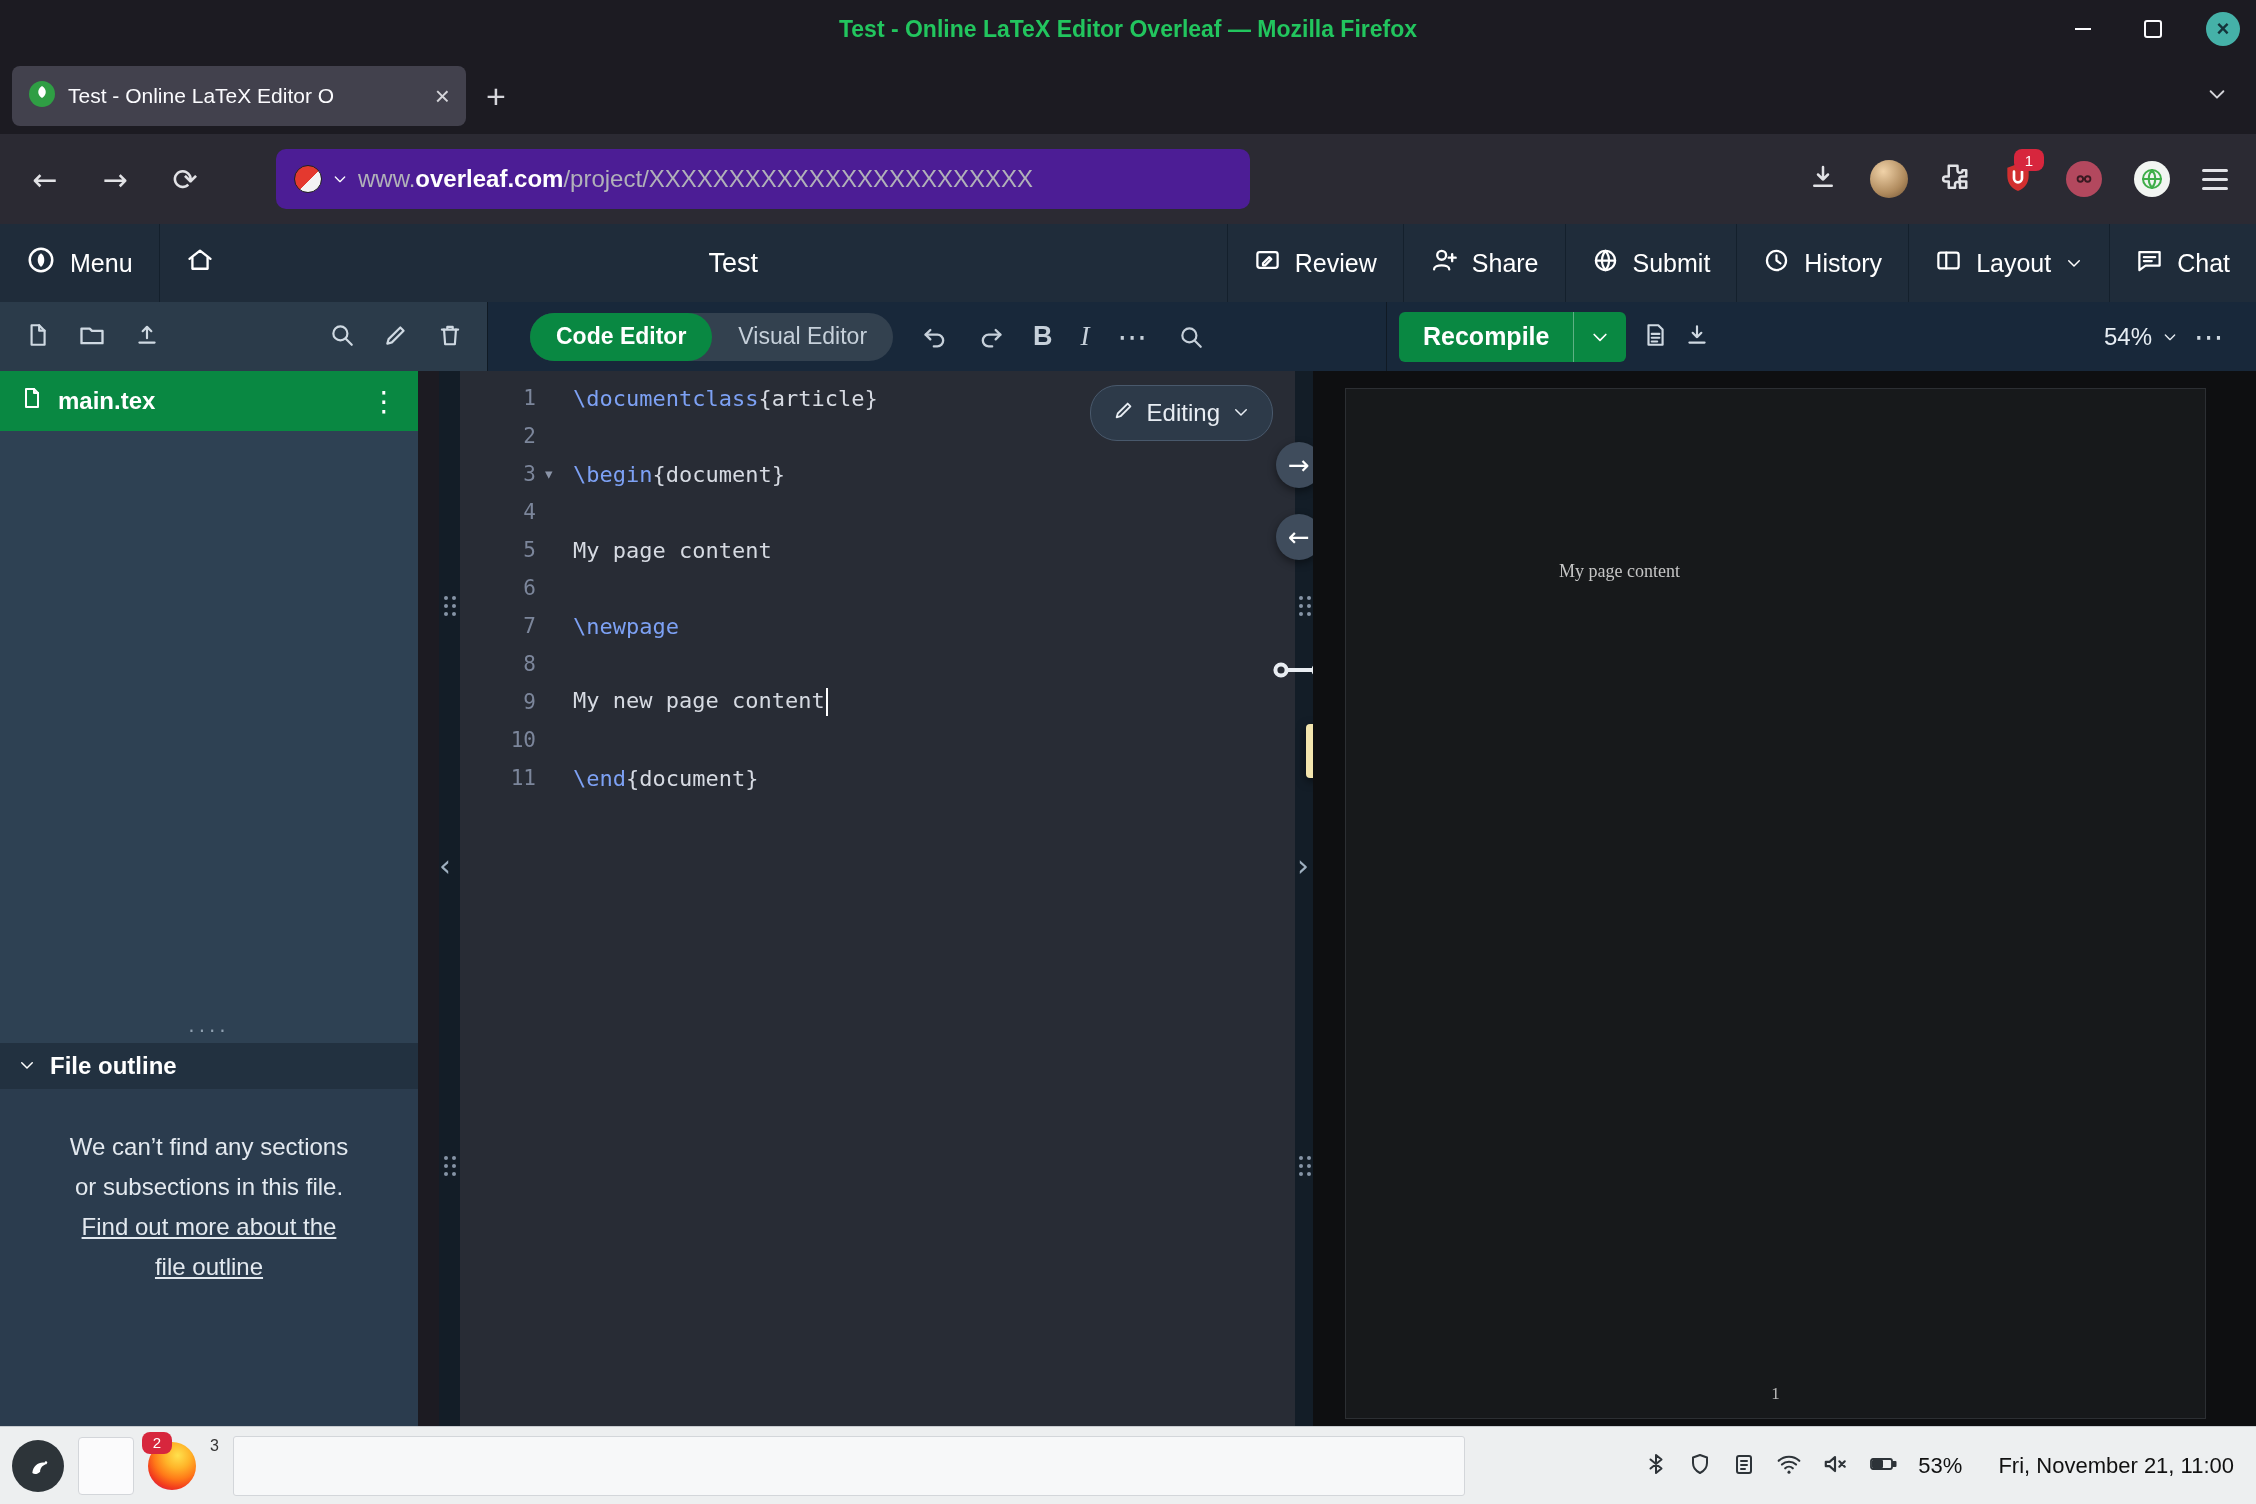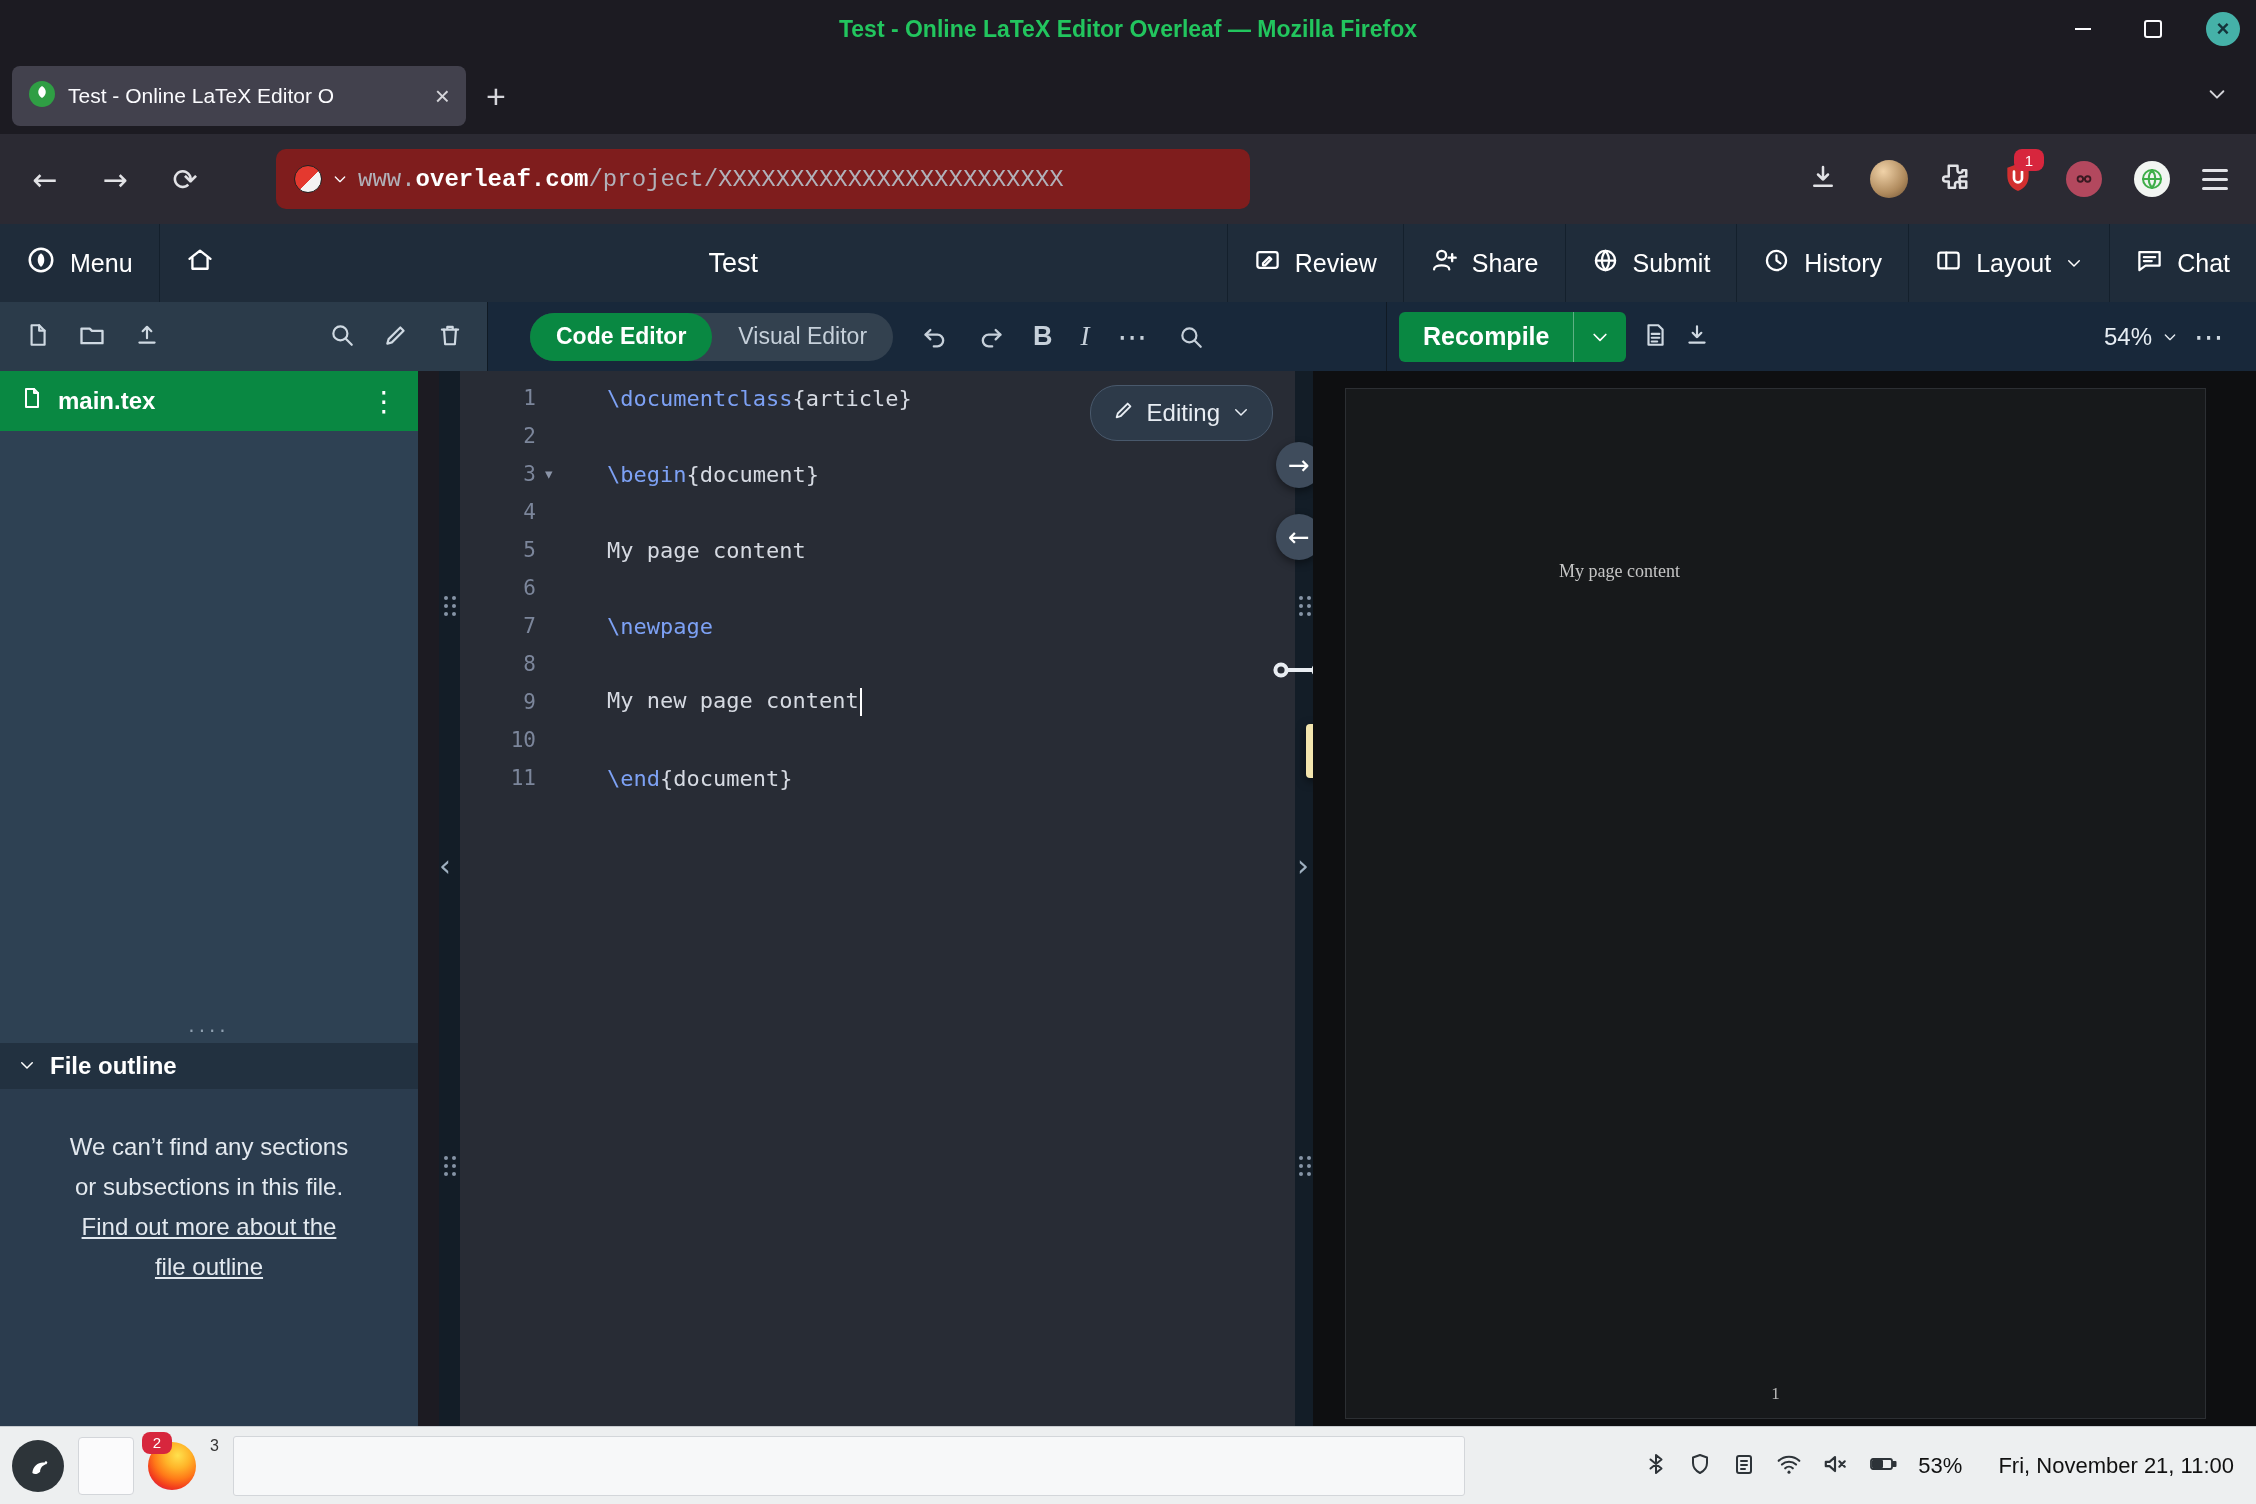--- a/index.html
+++ b/index.html
@@ -26,22 +26,22 @@
   .tab-label{font-size:21px;color:#fbfbfe;flex:1;white-space:nowrap;overflow:hidden;}
   .tab-close{color:#d5d5da;font-size:26px;line-height:1;}
   .newtab{margin-left:20px;font-size:34px;color:#d5d5da;}
   .alltabs{margin-left:auto;margin-right:16px;color:#d5d5da;}
 
   
   .navbar{position:absolute;left:0;top:134px;right:0;height:90px;background:#2b2a33;
           display:flex;align-items:center;padding:0 20px;}
   .nav-ic{width:50px;height:50px;display:flex;align-items:center;justify-content:center;
           font-size:30px;color:#e2e2e6;font-family:"DejaVu Sans",sans-serif;border-radius:6px;margin-right:20px;}
-  .urlbar{width:938px;height:60px;margin-left:46px;background:#7f1d1d;border-radius:10px;
-          display:flex;align-items:center;gap:10px;padding:0 18px;font-family:Liberation Mono, monospace;}
+  .urlbar{width:938px;height:60px;margin-left:46px;background:#4c1d95;border-radius:10px;
+          display:flex;align-items:center;gap:10px;padding:0 18px;}
   .site-circle{width:26px;height:26px;border-radius:50%;
                background:linear-gradient(135deg,#e4392f 0 55%,#f4f4f4 55% 100%);border:1px solid #222;}
   .chev{display:inline-flex;}
   .url-text{font-size:24px;white-space:nowrap;overflow:hidden;}
   .url-dim{color:#b1b1b9;}
   .url-domain{color:#ffffff;font-weight:700;}
   .nav-right{margin-left:auto;display:flex;align-items:center;gap:32px;padding-right:8px;}
   .nav-right .ic{color:#e2e2e6;}
   .avatar{width:38px;height:38px;border-radius:50%;
           background:radial-gradient(circle at 35% 30%,#f0d2a8,#b08b5e 60%,#6e5133);}
@@ -112,21 +112,21 @@
              color:#39404c;display:flex;align-items:center;justify-content:center;font-size:23px;
              border-radius:4px;box-shadow:0 3px 10px rgba(0,0,0,.5);}
 
   
   .editor{position:absolute;left:460px;top:371px;width:835px;height:1056px;background:#282c35;}
   .code-lines{position:absolute;inset:0;padding-top:8px;font-family:"DejaVu Sans Mono",monospace;font-size:22px;}
   .code-row{display:flex;height:38px;align-items:center;}
   .gutter{width:76px;text-align:right;color:#7c869b;font-size:21px;padding-right:6px;flex:none;
           font-family:"DejaVu Sans Mono",monospace;}
   .fold{width:24px;color:#8b95a8;font-size:15px;flex:none;padding-left:3px;font-family:"DejaVu Sans",sans-serif;}
-  .code-text{white-space:pre;color:#d6dae2;padding-left:4px;margin-left:34px;}
+  .code-text{white-space:pre;color:#d6dae2;padding-left:4px;}
   .tok-cmd{color:#7da1f4;}
   .tok-arg,.tok-plain{color:#d6dae2;}
   .caret{display:inline-block;width:2px;height:28px;background:#ffffff;vertical-align:middle;margin-left:1px;}
   .editing-pill{position:absolute;top:14px;right:22px;height:54px;border-radius:27px;background:#2d3a49;
                 border:1px solid #49596c;display:flex;align-items:center;gap:12px;padding:0 22px;
                 font-size:24px;color:#e8edf3;text-align:center;}
 
   
   .pdf{position:absolute;left:1313px;top:371px;width:943px;height:1056px;background:#0e0f11;}
   .pdf-page{position:absolute;left:32px;top:17px;width:859px;height:1029px;background:#17191b;

